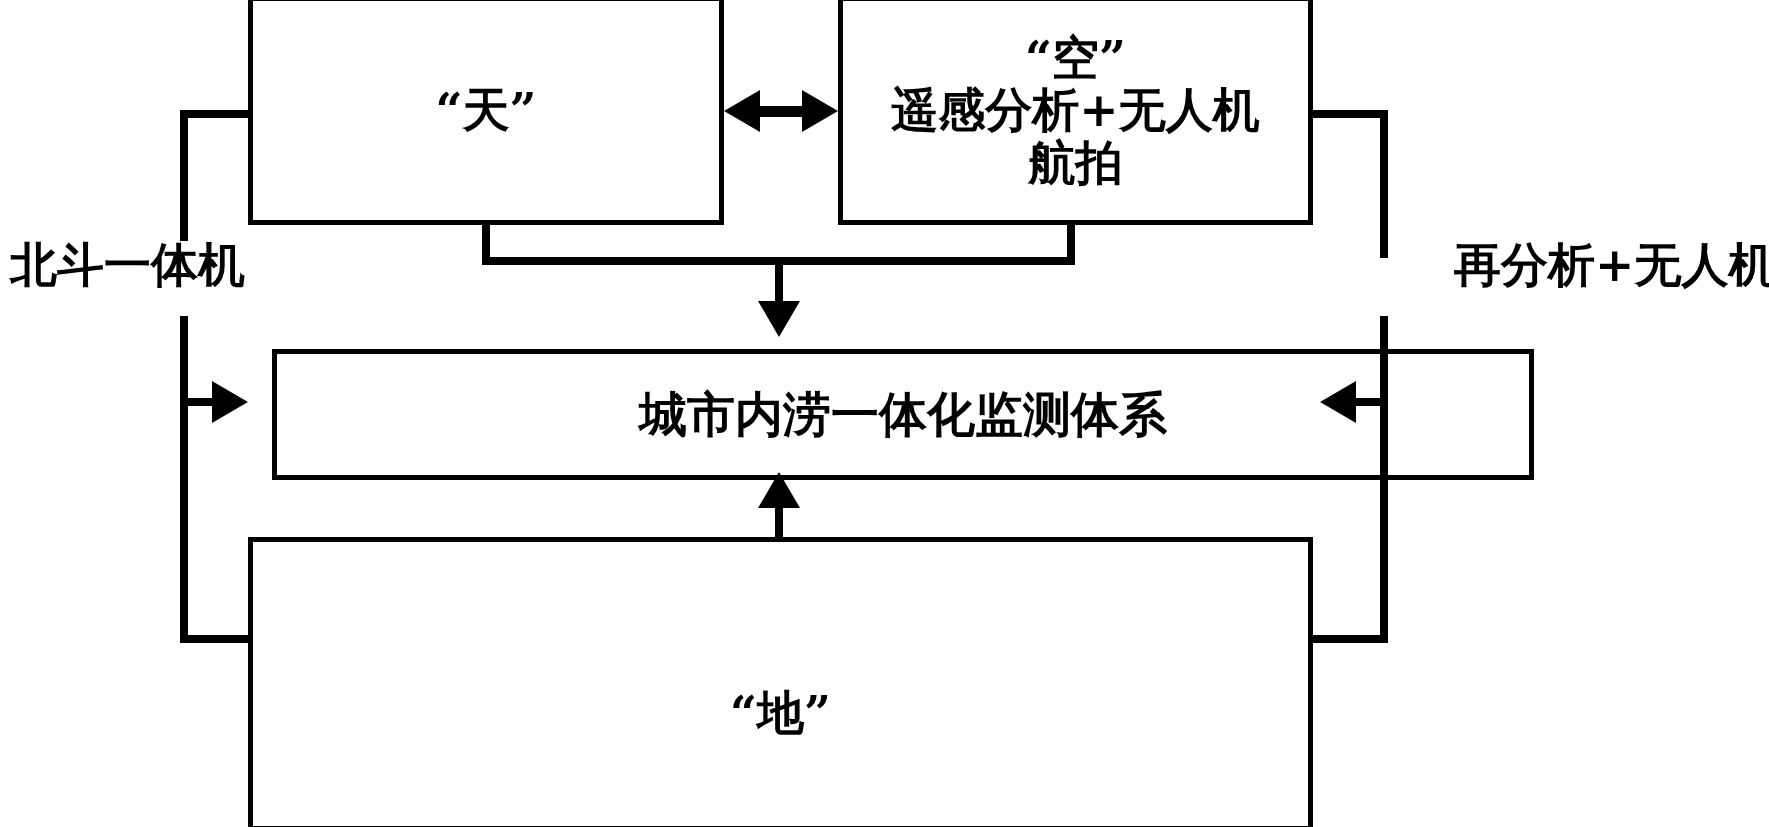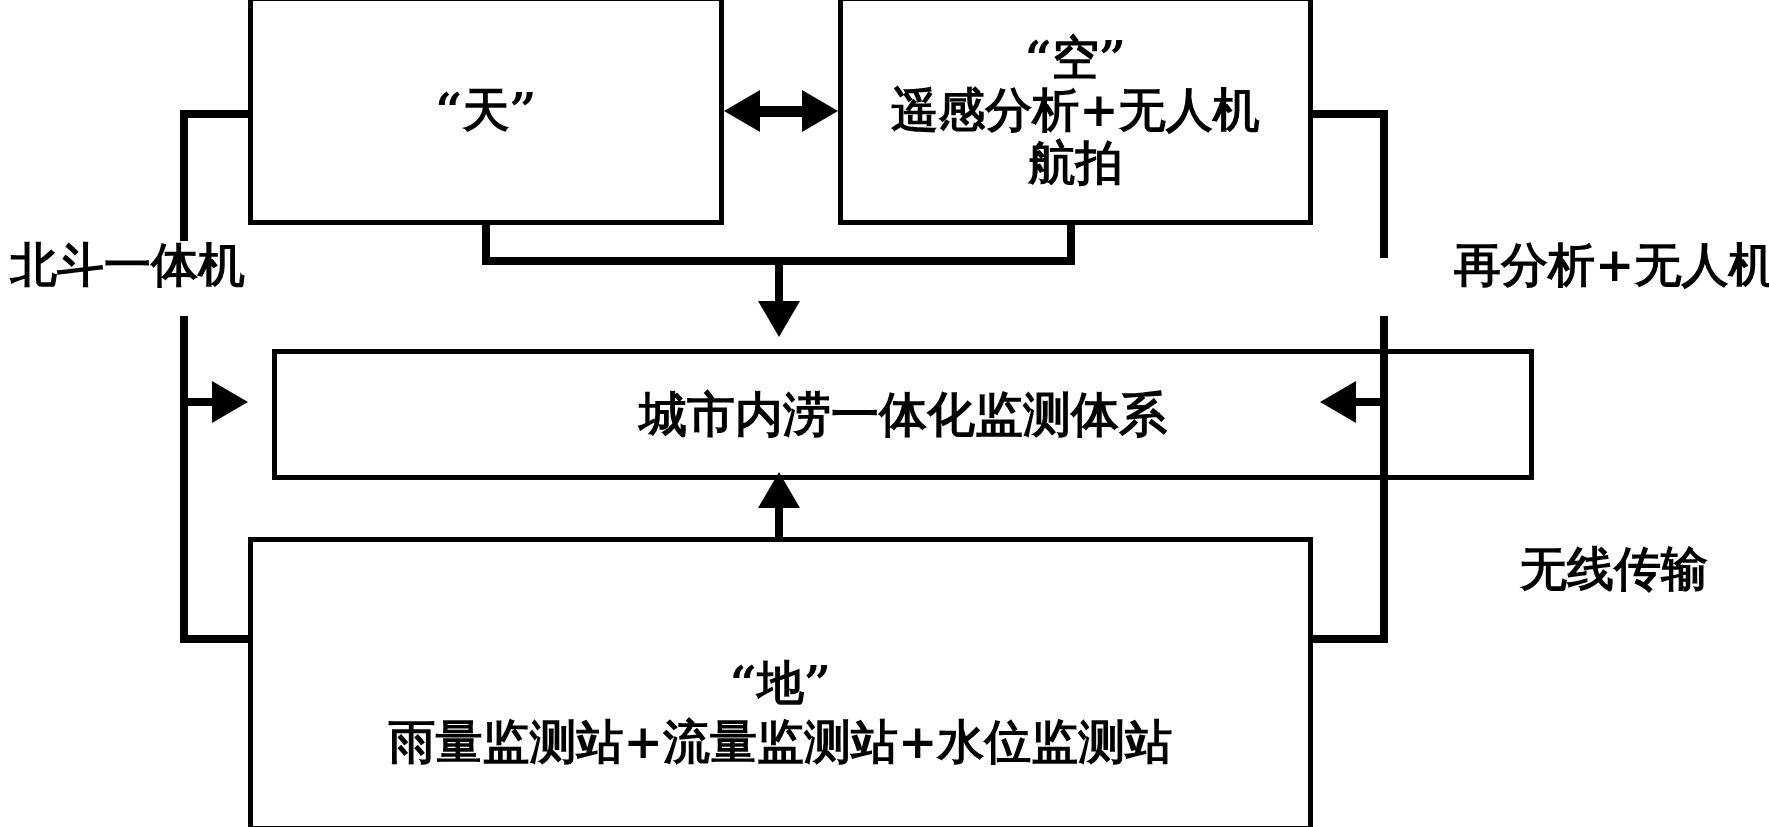--- a/index.html
+++ b/index.html
@@ -56,21 +56,20 @@
     <span class="ln">遥感分析+无人机</span>
     <span class="ln">航拍</span>
   </div>
 
   <div class="box" id="box-center">
     <span class="ln">城市内涝一体化监测体系</span>
   </div>
 
   <div class="box" id="box-ground">
     <span class="ln l1" style="margin-top:58px">“地”</span>
-    <span class="ln l2" style="margin-top:6px">雨量监测站+流量监测站+水位监测站</span>
   </div>
 
   <div class="seg" style="left:742px;top:106px;width:80px;height:11px;"></div>
   <div class="tri tri-left" style="left:724px;top:90px;"></div>
   <div class="tri tri-right" style="left:802px;top:90px;"></div>
 
   <div class="seg" style="left:482px;top:221px;width:8px;height:44px;"></div>
   <div class="seg" style="left:1067px;top:221px;width:8px;height:44px;"></div>
   <div class="seg" style="left:482px;top:257px;width:593px;height:8px;"></div>
   <div class="seg" style="left:775px;top:257px;width:8px;height:50px;"></div>
@@ -88,15 +87,14 @@
 
   <div class="seg" style="left:1309px;top:110px;width:79px;height:8px;"></div>
   <div class="seg" style="left:1380px;top:110px;width:8px;height:148px;"></div>
   <div class="seg" style="left:1380px;top:316px;width:8px;height:327px;"></div>
   <div class="seg" style="left:1340px;top:398px;width:48px;height:8px;"></div>
   <div class="tri tri-left" style="left:1320px;top:381px;"></div>
   <div class="seg" style="left:1309px;top:635px;width:79px;height:8px;"></div>
 
   <div class="sideLabel" id="lbl-beidou">北斗一体机</div>
   <div class="sideLabel" id="lbl-reanal">再分析+无人机</div>
-  <div class="sideLabel" id="lbl-wifi">无线传输</div>
 
 </div>
 
 </body></html>

